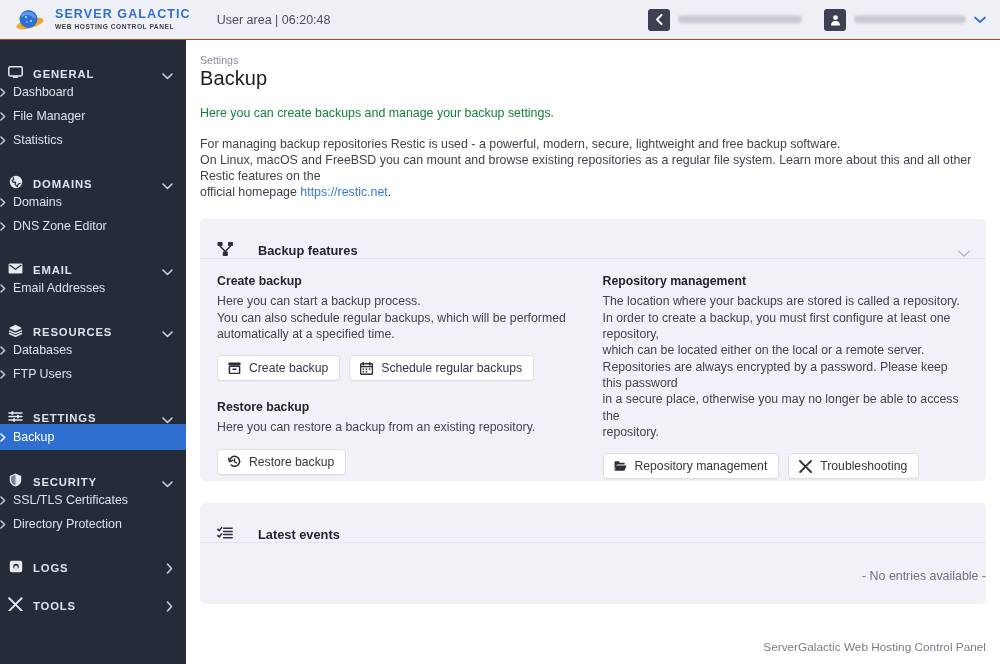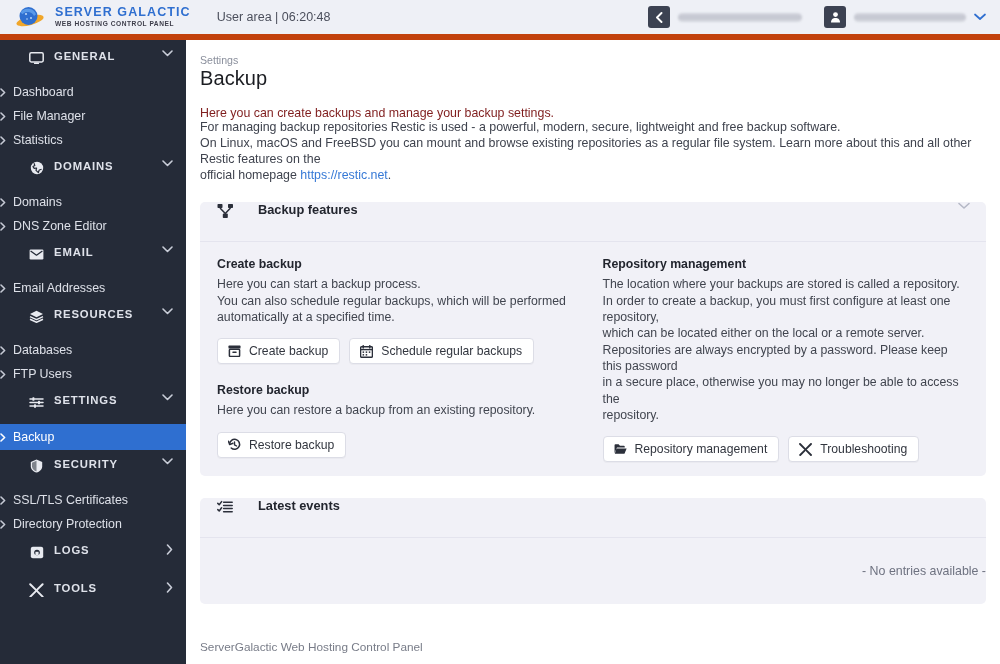--- a/index.html
+++ b/index.html
@@ -11,21 +11,21 @@
     overflow: hidden;
   }
   .app { position: relative; width: 1000px; height: 664px; display: flex; flex-direction: column; }
 
   
   .topbar {
     height: 40px; min-height: 40px;
     background: #eef0f6;
     display: flex; align-items: center;
     padding: 0 14px 0 14px;
-    border-bottom: 6px solid #c2410c;
+    border-bottom: 1px solid #c2410c;
     position: relative; z-index: 5;
   }
   .brand { display: flex; align-items: center; gap: 7px; }
   .brand-mark { width: 34px; height: 24px; position: relative; }
   .brand-text { display: flex; flex-direction: column; line-height: 1; }
   .brand-name {
     font-size: 12.5px; font-weight: 700; letter-spacing: 1.1px;
     color: #2f6fd0;
   }
   .brand-sub {
@@ -57,22 +57,22 @@
 
   
   .sidebar {
     width: 186px; min-width: 186px;
     background: #252b38;
     color: #e6e8ee;
     padding-top: 8px;
     overflow: hidden;
   }
   .grp {
-    display: flex; align-items: flex-start;
-    height: 30px; padding: 0 13px 0 28px;
+    display: flex; align-items: flex-end;
+    height: 30px; padding: 0 13px 0 7px;
     font-size: 11.3px; font-weight: 700; letter-spacing: .85px;
     color: #dfe2ea; text-transform: uppercase;
     margin-top: 8px;
   }
   .grp:first-child { margin-top: 2px; }
   .grp .gicon {
     width: 17px; height: 16px; margin-right: 9px;
     display: flex; align-items: center; justify-content: center;
     color: #e8eaf0; flex: 0 0 17px;
   }
@@ -92,34 +92,34 @@
 
   
   .main {
     flex: 1; min-width: 0; background: #ffffff;
     padding: 14px 14px 0 14px;
     overflow: hidden;
     display: flex; flex-direction: column;
   }
   .crumb { font-size: 10.6px; color: #8a8f9c; margin-bottom: 1px; }
   .ptitle { font-size: 20px; font-weight: 400; color: #1b1d22; margin: 0 0 16px 0; letter-spacing: .1px; }
-  .lead { font-size: 12.4px; color: #7f1d1d; line-height: 1.15; }
+  .lead { font-size: 12.4px; color: #15803d; line-height: 1.15; margin-bottom: 17px; }
   .para { font-size: 12.4px; color: #3f434e; line-height: 1.27; margin-bottom: 19px; }
   .para .ln { display: block; }
   a.link { color: #3679d6; text-decoration: none; }
 
   
   .panel {
     background: #f1f1f7;
     border-radius: 5px;
     margin-bottom: 22px;
     overflow: hidden;
   }
   .panel-hd {
-    height: 40px; display: flex; align-items: flex-start;
+    height: 40px; display: flex; align-items: flex-end;
     padding: 0 16px 0 14px;
     border-bottom: 1px solid #e4e4ee;
   }
   .panel-hd .hicon {
     width: 22px; height: 18px; margin-right: 22px;
     display: flex; align-items: center; justify-content: center;
     color: #2b2f3a; flex: 0 0 22px;
   }
   .panel-hd .htitle { font-size: 12.8px; font-weight: 700; color: #22252e; flex: 1; }
   .panel-hd .hchev { font-size: 12px; color: #b5b8c6; }
@@ -144,21 +144,21 @@
   }
   .btn .bi { width: 13px; height: 13px; display: flex; align-items: center; justify-content: center; color: #2b2f3a; flex: 0 0 13px; }
 
   .events-body {
     padding: 26px 0 27px 0;
     text-align: right;
     font-size: 12.4px; color: #6e7280;
   }
 
   .footer {
-    text-align: left; font-size: 11.8px; color: #787c88;
+    text-align: right; font-size: 11.8px; color: #787c88;
     padding: 14px 0 10px 0;
   }
   .spacer { flex: 1; }
   svg { display: block; }
 </style>
 </head>
 <body>
 
 <div class="app">
 

